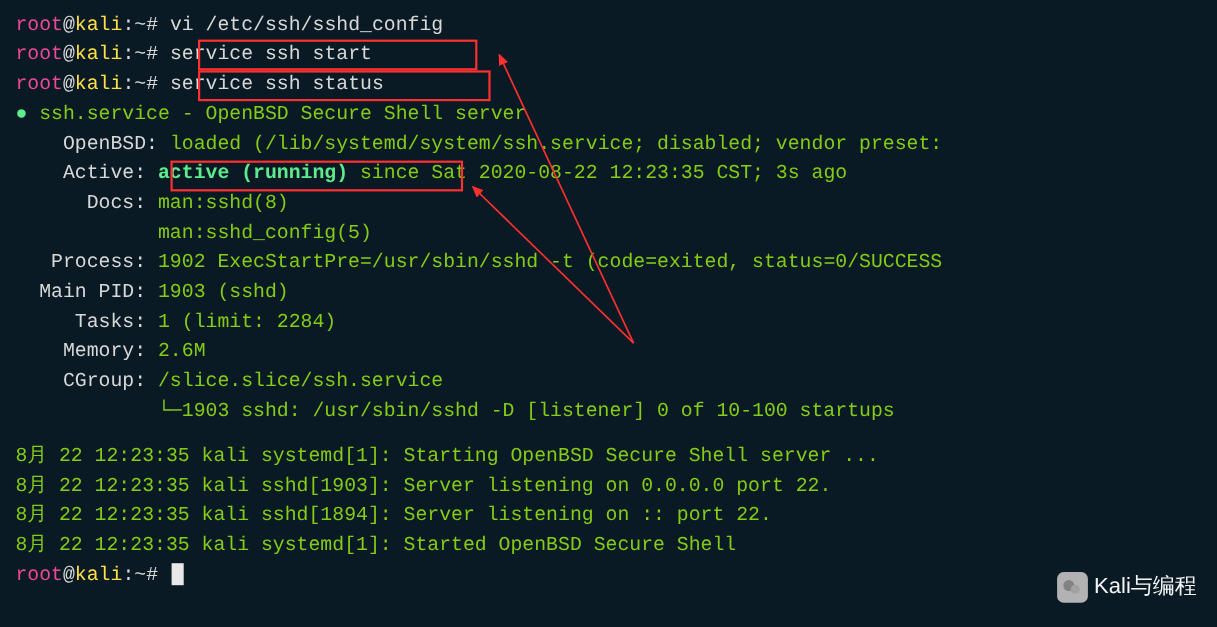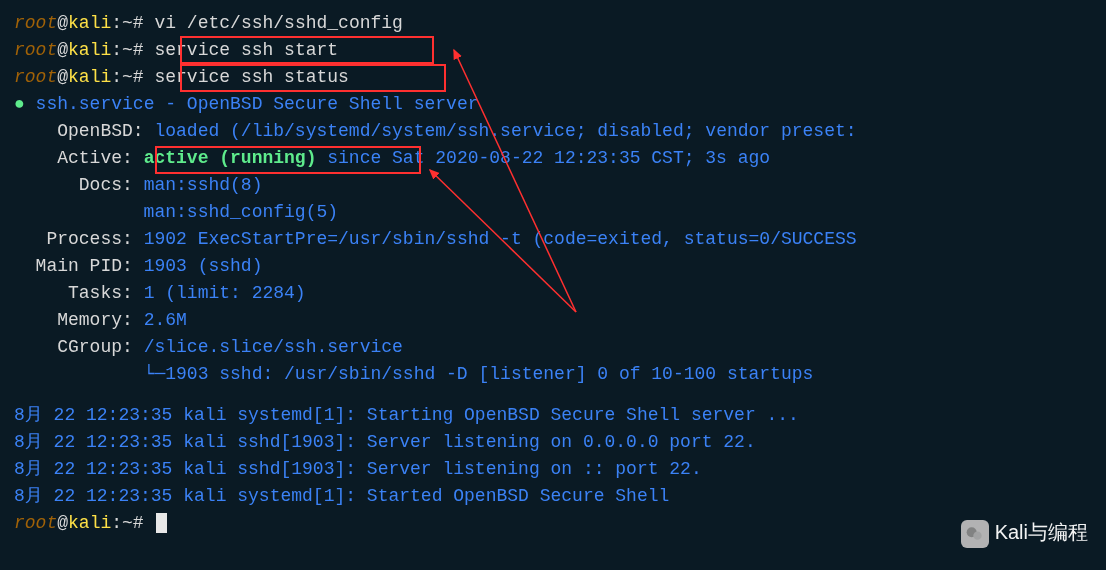--- a/index.html
+++ b/index.html
@@ -15,30 +15,30 @@
       width: 1106px;
       height: 570px;
       position: relative;
       overflow: hidden;
       padding: 10px 14px;
       line-height: 1.5;
     }
     .line {
       white-space: pre;
     }
-    .prompt-user { color: #a16207; font-style: italic; }
+    .prompt-user { color: #ec4899; }
     .prompt-at { color: #d8d8d8; }
     .prompt-host { color: #fde047; }
     .prompt-path { color: #d8d8d8; }
     .prompt-hash { color: #d8d8d8; }
     .cmd { color: #d8d8d8; }
     .bullet { color: #5eeb8c; }
     .label { color: #d8d8d8; }
     .active { color: #5eeb8c; font-weight: bold; margin-top: 16px; }
-    .text { color: #3b82f6; }
+    .text { color: #84cc16; }
     .redbox {
       position: absolute;
       border: 2px solid #ff3030;
       pointer-events: none;
     }
     .watermark {
       position: absolute;
       right: 18px;
       bottom: 22px;
       color: #ffffff;
@@ -93,21 +93,21 @@
 <div class="line"><span class="label">    Memory: </span><span class="text">2.6M</span></div>
 
 <div class="line"><span class="label">    CGroup: </span><span class="text">/slice.slice/ssh.service</span></div>
 
 <div class="line"><span class="text">            └─1903 sshd: /usr/sbin/sshd -D [listener] 0 of 10-100 startups</span></div>
 
 <div class="line" style="height:14px"></div>
 
 <div class="line"><span class="text">8月 22 12:23:35 kali systemd[1]: Starting OpenBSD Secure Shell server ...</span></div>
 <div class="line"><span class="text">8月 22 12:23:35 kali sshd[1903]: Server listening on 0.0.0.0 port 22.</span></div>
-<div class="line"><span class="text">8月 22 12:23:35 kali sshd[1903]: Server listening on :: port 22.</span></div>
+<div class="line"><span class="text">8月 22 12:23:35 kali sshd[1894]: Server listening on :: port 22.</span></div>
 <div class="line"><span class="text">8月 22 12:23:35 kali systemd[1]: Started OpenBSD Secure Shell </span></div>
 
 <div class="line"><span class="prompt-user">root</span><span class="prompt-at">@</span><span class="prompt-host">kali</span><span class="prompt-path">:~</span><span class="prompt-hash"># </span><span class="cursor"></span></div>
 
 <div class="redbox" style="left:180px; top:36px; width:254px; height:28px;"></div>
 <div class="redbox" style="left:180px; top:64px; width:266px; height:28px;"></div>
 <div class="redbox" style="left:155px; top:146px; width:266px; height:28px;"></div>
 
 <svg class="annot" width="1106" height="570">
   <defs>

